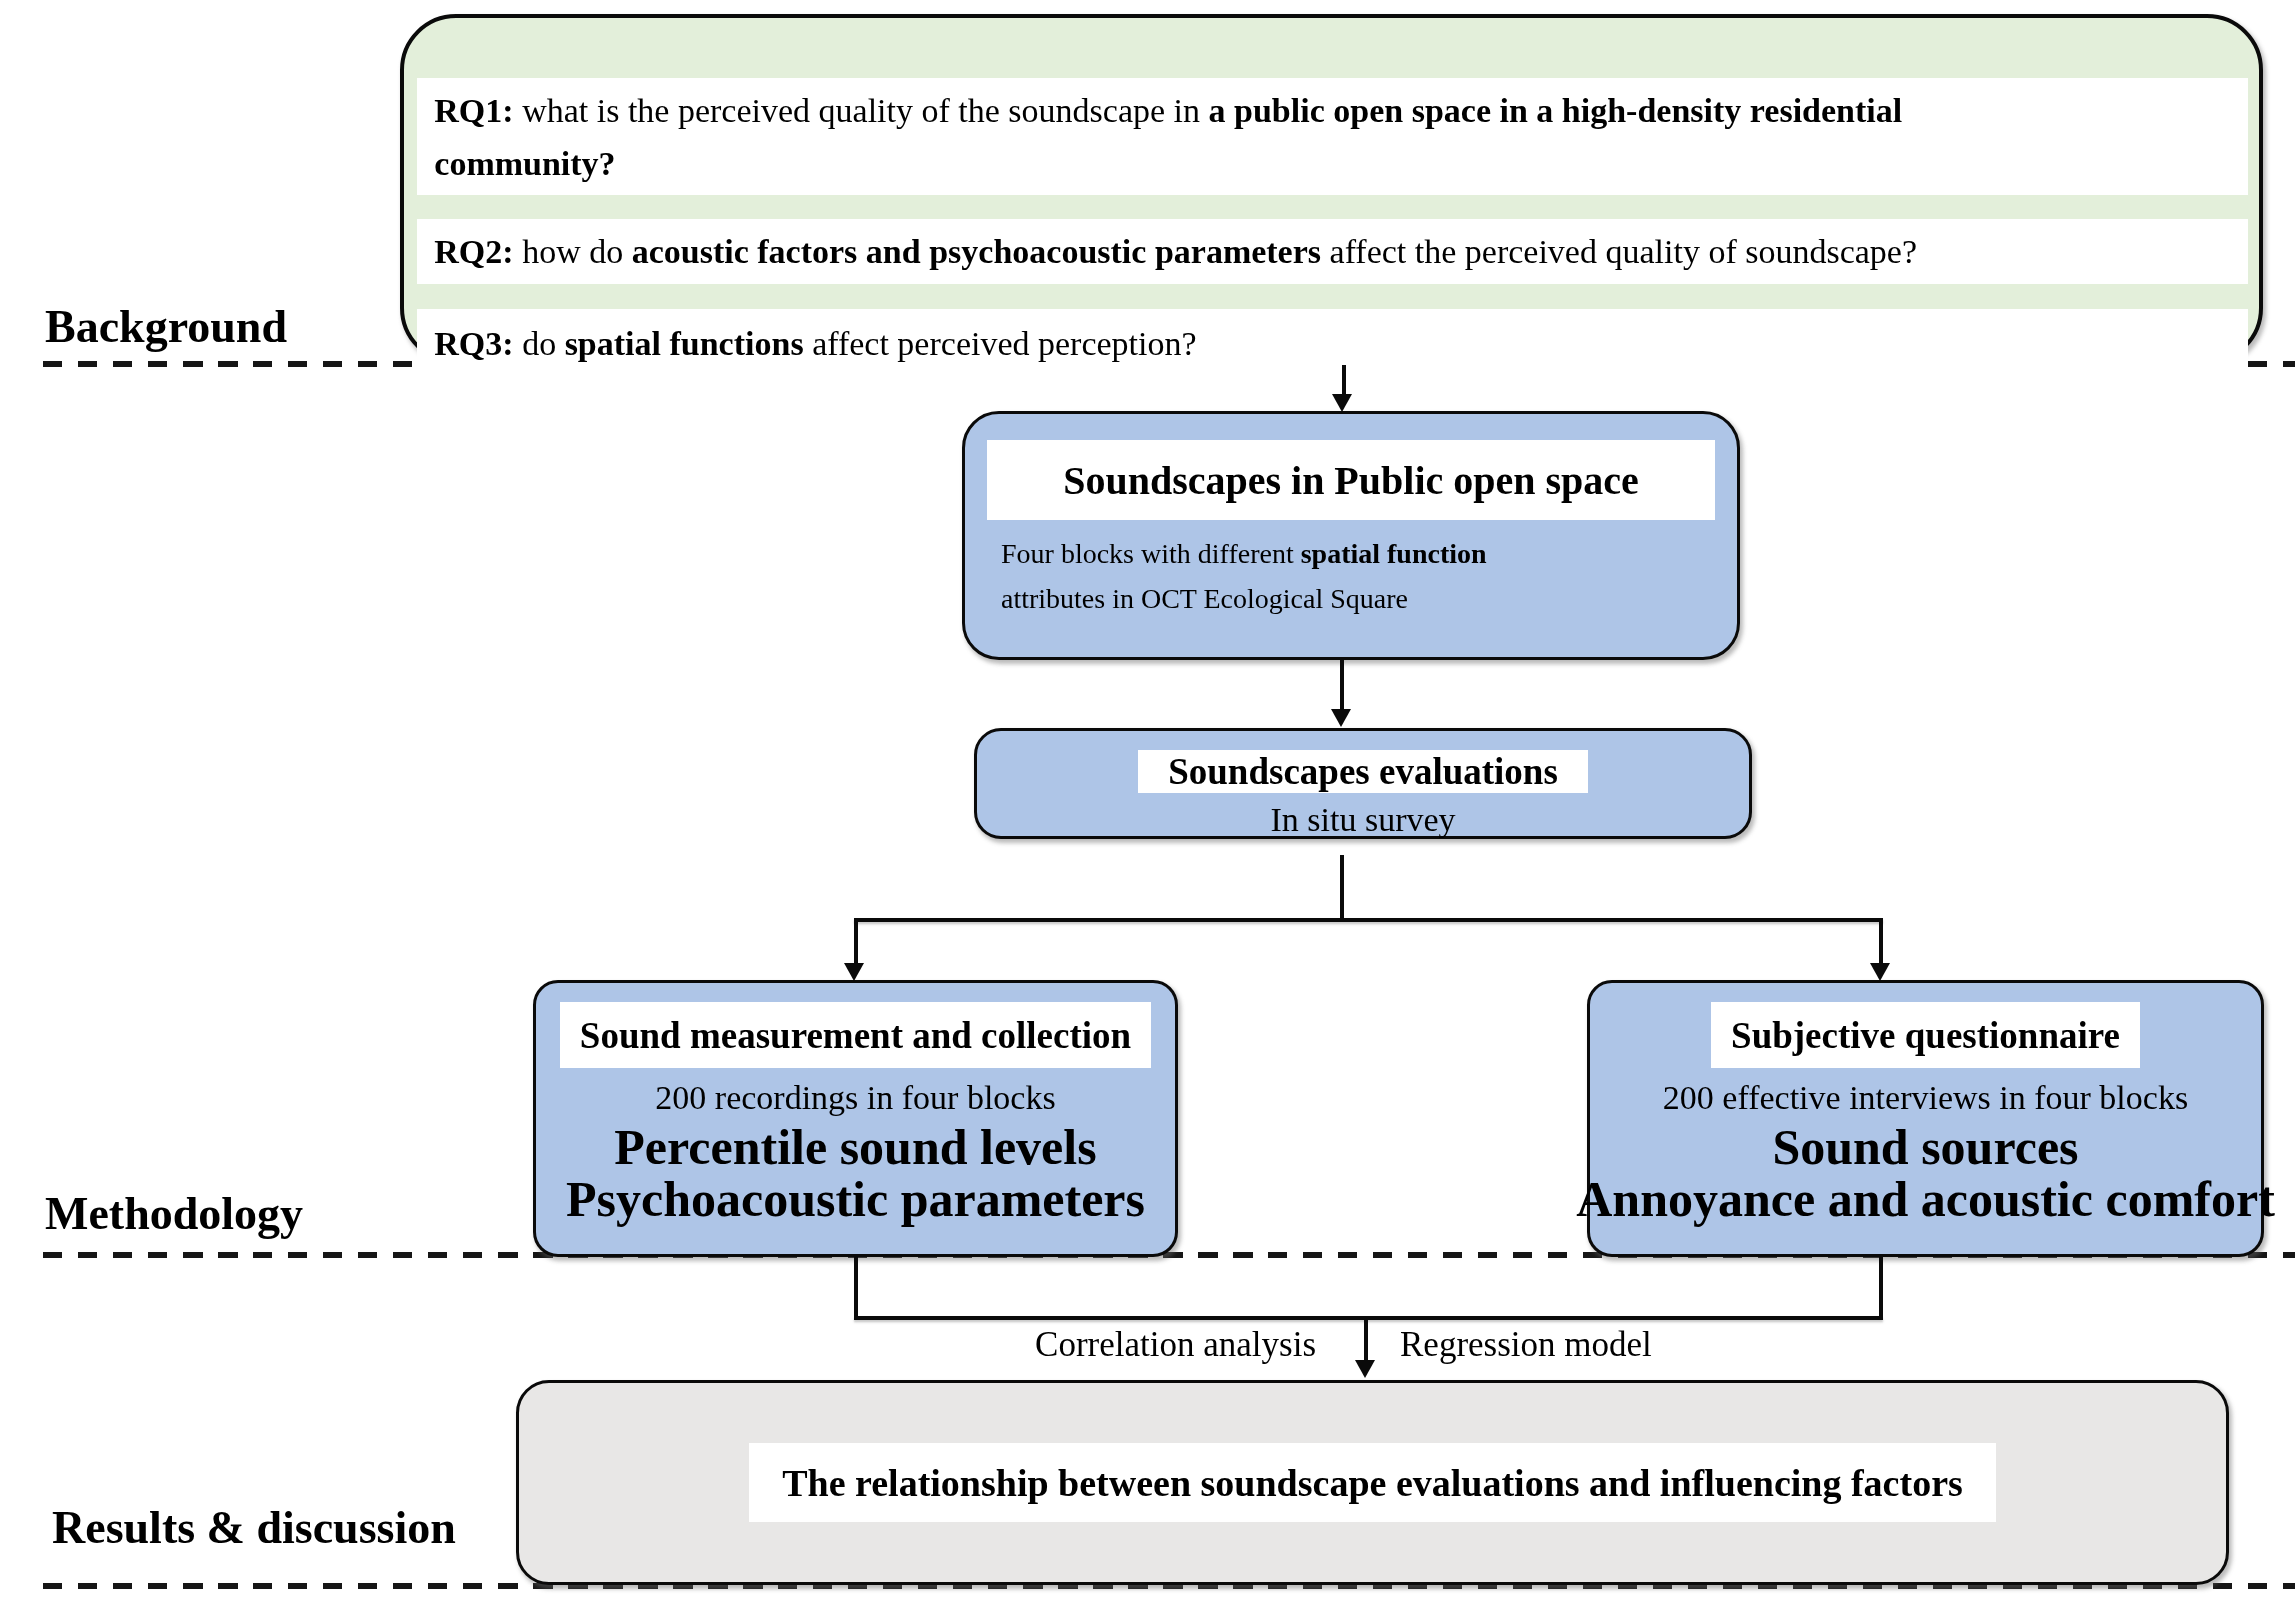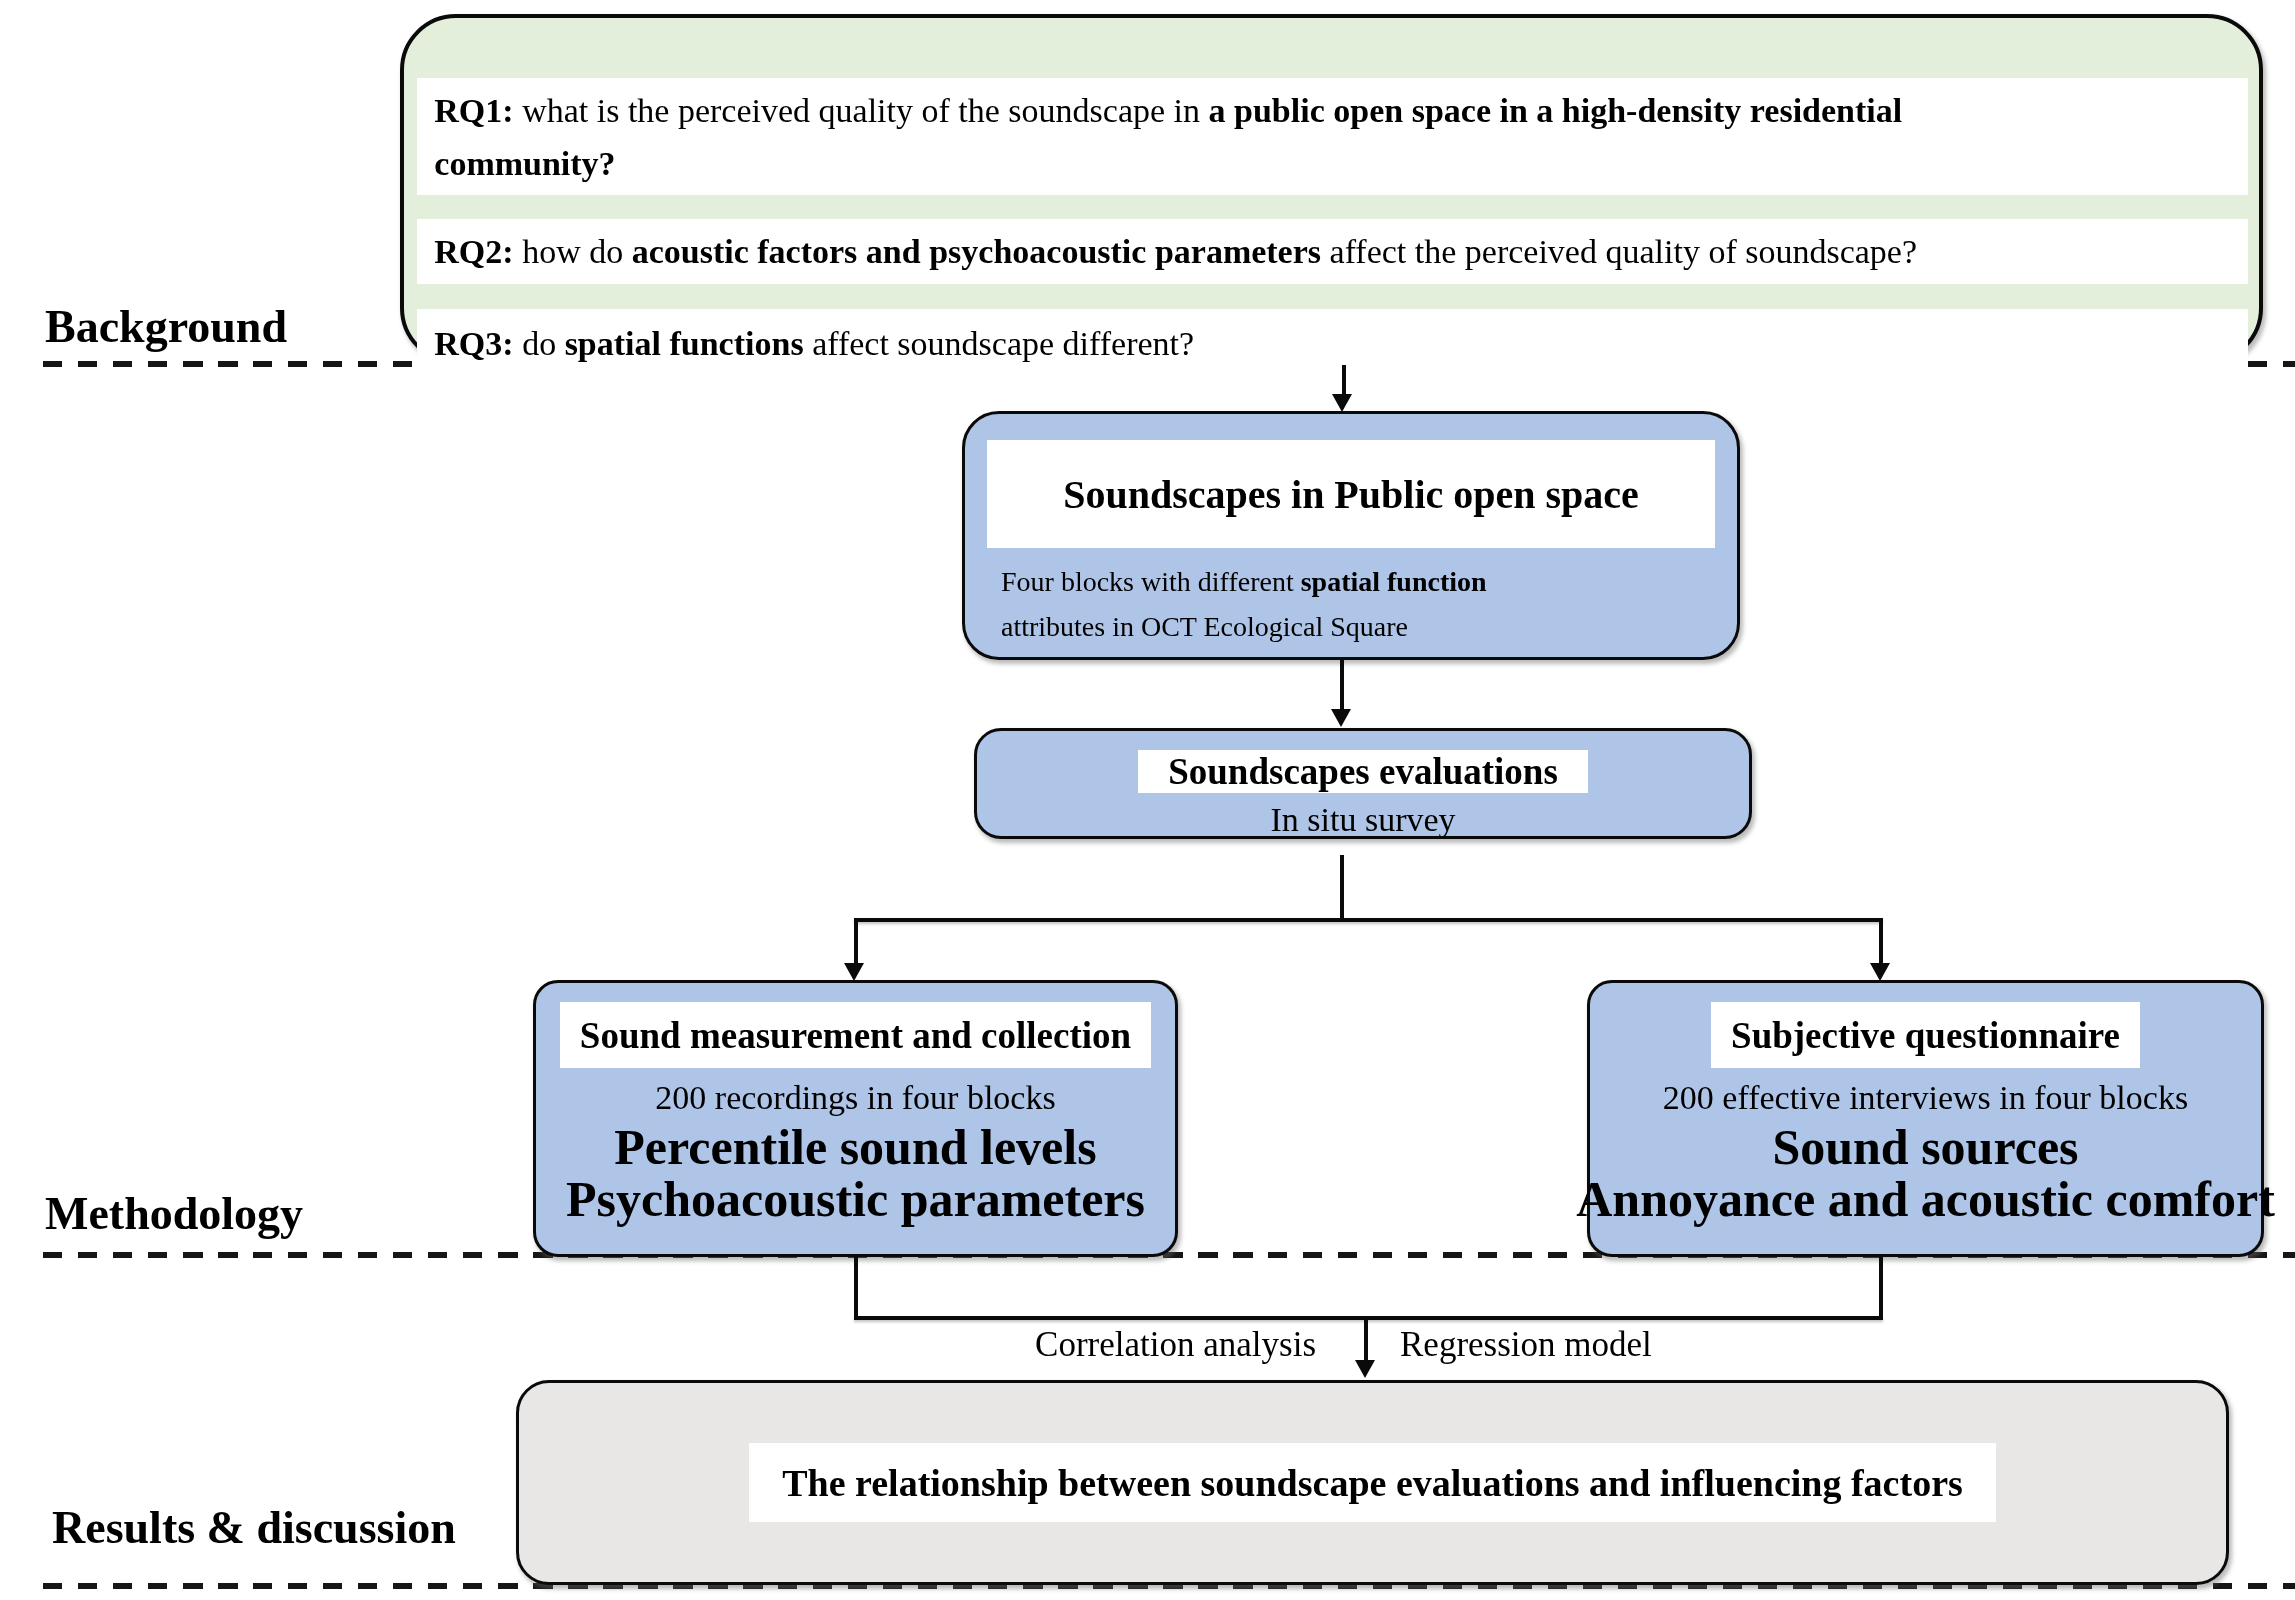--- a/index.html
+++ b/index.html
@@ -38,21 +38,21 @@
   
   .rq-strip{
     position:absolute; left:13px; right:11.5px; background:var(--strip);
     display:flex; flex-direction:column; justify-content:center;
     padding-left:17.3px; font-size:34px; white-space:nowrap;margin-top:27px;
   }
   .rq-line{line-height:53px;}
   .b{font-weight:bold;}
   
   #box1{left:962px; top:411px; width:778px; height:249px; border-radius:37px;}
-  #box1 .strip{margin-top:26px; height:108px; align-self:stretch; margin-left:21.6px; margin-right:21.6px; font-size:40px; font-weight:bold;}
+  #box1 .strip{margin-top:26px; height:80px; align-self:stretch; margin-left:21.6px; margin-right:21.6px; font-size:40px; font-weight:bold;}
   #box1 .body{margin-top:10.8px; align-self:stretch; padding-left:36px; font-size:28px; line-height:45px; white-space:nowrap;}
   
   #box2{left:974px; top:728px; width:778px; height:111px; border-radius:27px;}
   #box2 .strip{margin-top:19px; height:53px; padding:0 30px; font-size:37px; font-weight:bold;}
   #box2 .subtitle{margin-top:8.6px; font-size:34px; line-height:36px;}
   
   .sidebox{top:980px; height:277px; border-radius:25px;}
   #leftbox{left:533px; width:645px;}
   #rightbox{left:1587px; width:677px;}
   .sidebox .strip{margin-top:19px; height:66px; padding:0 20px; font-size:37px; font-weight:bold;}
@@ -89,21 +89,21 @@
 
   <div class="box green" style="left:400px; top:14.4px; width:1863px; height:350px;">
     <div class="rq-strip" style="top:33px; height:117px;">
       <div class="rq-line"><span class="b">RQ1:</span><span> what is the perceived quality of the soundscape in </span><span class="b">a public open space in a high-density residential</span></div>
       <div class="rq-line b">community?</div>
     </div>
     <div class="rq-strip" style="top:174px; height:65px;">
       <div class="rq-line"><span class="b">RQ2:</span><span> how do </span><span class="b">acoustic factors and psychoacoustic parameters</span><span> affect the perceived quality of soundscape?</span></div>
     </div>
     <div class="rq-strip" style="top:264px; height:69px;">
-      <div class="rq-line"><span class="b">RQ3:</span><span> do </span><span class="b">spatial functions</span><span> affect soundscape different?</span></div>
+      <div class="rq-line"><span class="b">RQ3:</span><span> do </span><span class="b">spatial functions</span><span> affect perceived perception?</span></div>
     </div>
   </div>
 
   <div class="vline" style="left:1342px; top:365px; height:32px;"></div>
   <div class="arrowhead" style="left:1332px; top:394px;"></div>
 
   <div class="box blue" id="box1">
     <div class="strip">
         <span>Soundscapes in Public open space</span>
       </div>

